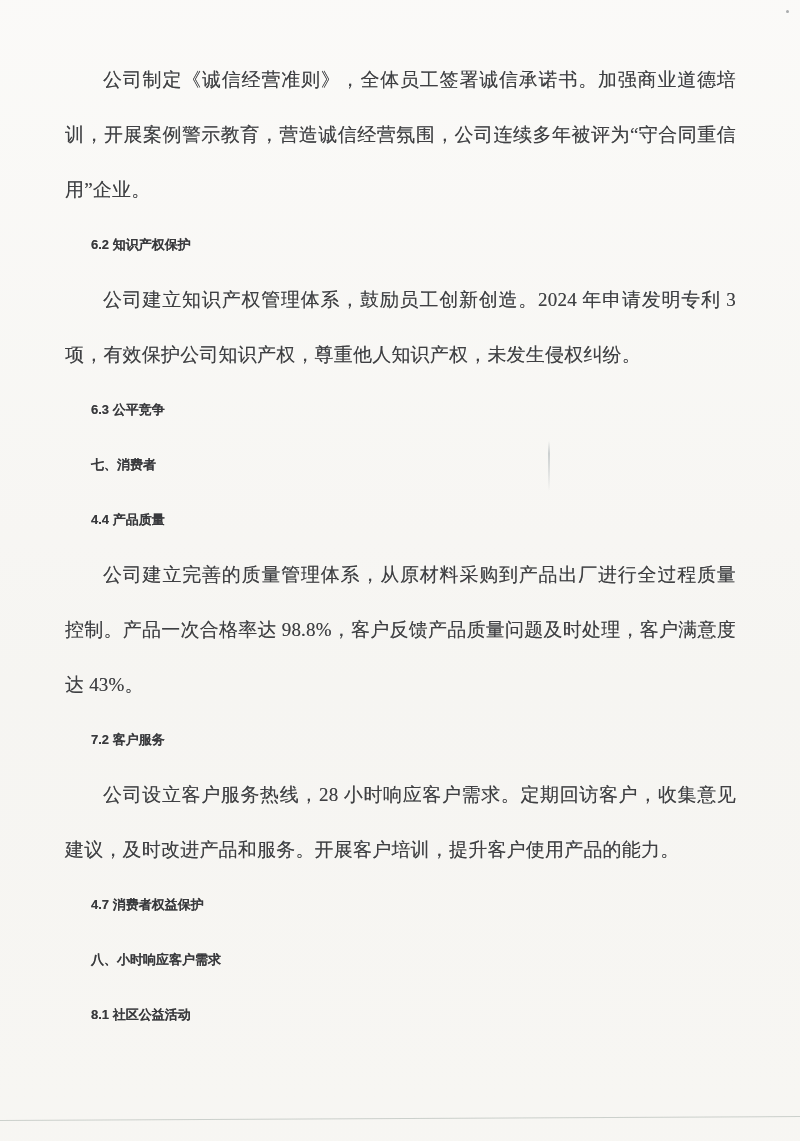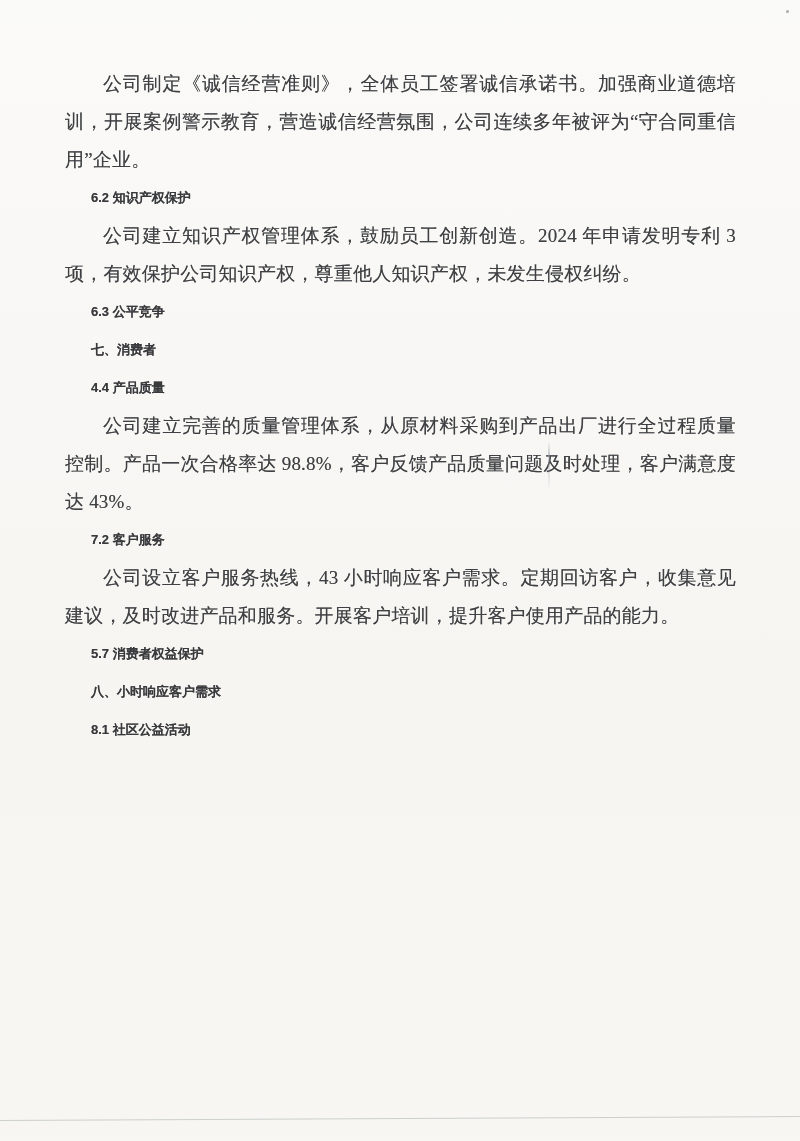--- a/index.html
+++ b/index.html
@@ -16,24 +16,23 @@
     background-image: linear-gradient(180deg, rgba(255,255,255,.35) 0%, rgba(240,239,235,.25) 60%, rgba(245,244,240,.3) 100%);
     overflow: hidden;
     font-family: "Liberation Serif", "DejaVu Serif", serif;
     color: var(--ink, #3f4043);
   }
   .content {
     position: absolute;
     top: 0;
     left: 65px;
     width: 671px;
-    padding-top: 37px;
+    padding-top: 52px;
     font-size: 19px;
-    line-height: 38px;
-    margin-top: 28px;
+    line-height: 55px;
   }
   .para {
     margin: 0;
     text-indent: 2em;
     text-align: justify;
     text-justify: inter-ideograph;
     letter-spacing: 0.2px;
     text-shadow: 0 0 0.5px rgba(62,63,66,0.55);
   }
   .heading {
@@ -82,22 +81,22 @@
 <div class="page">
   <div class="content">
     <p class="para">公司制定《诚信经营准则》，全体员工签署诚信承诺书。加强商业道德培训，开展案例警示教育，营造诚信经营氛围，公司连续多年被评为“守合同重信用”企业。</p>
     <p class="heading">6.2 知识产权保护</p>
     <p class="para">公司建立知识产权管理体系，鼓励员工创新创造。2024 年申请发明专利 3 项，有效保护公司知识产权，尊重他人知识产权，未发生侵权纠纷。</p>
     <p class="heading">6.3 公平竞争</p>
     <p class="heading">七、消费者</p>
     <p class="heading">4.4 产品质量</p>
     <p class="para">公司建立完善的质量管理体系，从原材料采购到产品出厂进行全过程质量控制。产品一次合格率达 98.8%，客户反馈产品质量问题及时处理，客户满意度达 43%。</p>
     <p class="heading">7.2 客户服务</p>
-    <p class="para">公司设立客户服务热线，43 小时响应客户需求。定期回访客户，收集意见建议，及时改进产品和服务。开展客户培训，提升客户使用产品的能力。</p>
-    <p class="heading">5.7 消费者权益保护</p>
+    <p class="para">公司设立客户服务热线，28 小时响应客户需求。定期回访客户，收集意见建议，及时改进产品和服务。开展客户培训，提升客户使用产品的能力。</p>
+    <p class="heading">4.7 消费者权益保护</p>
     <p class="heading">八、小时响应客户需求</p>
     <p class="heading">8.1 社区公益活动</p>
   </div>
 
   <div class="artifact-vstreak"></div>
   <div class="artifact-bottom-edge"></div>
   <div class="artifact-speck"></div>
 </div>
 
 </body></html>

